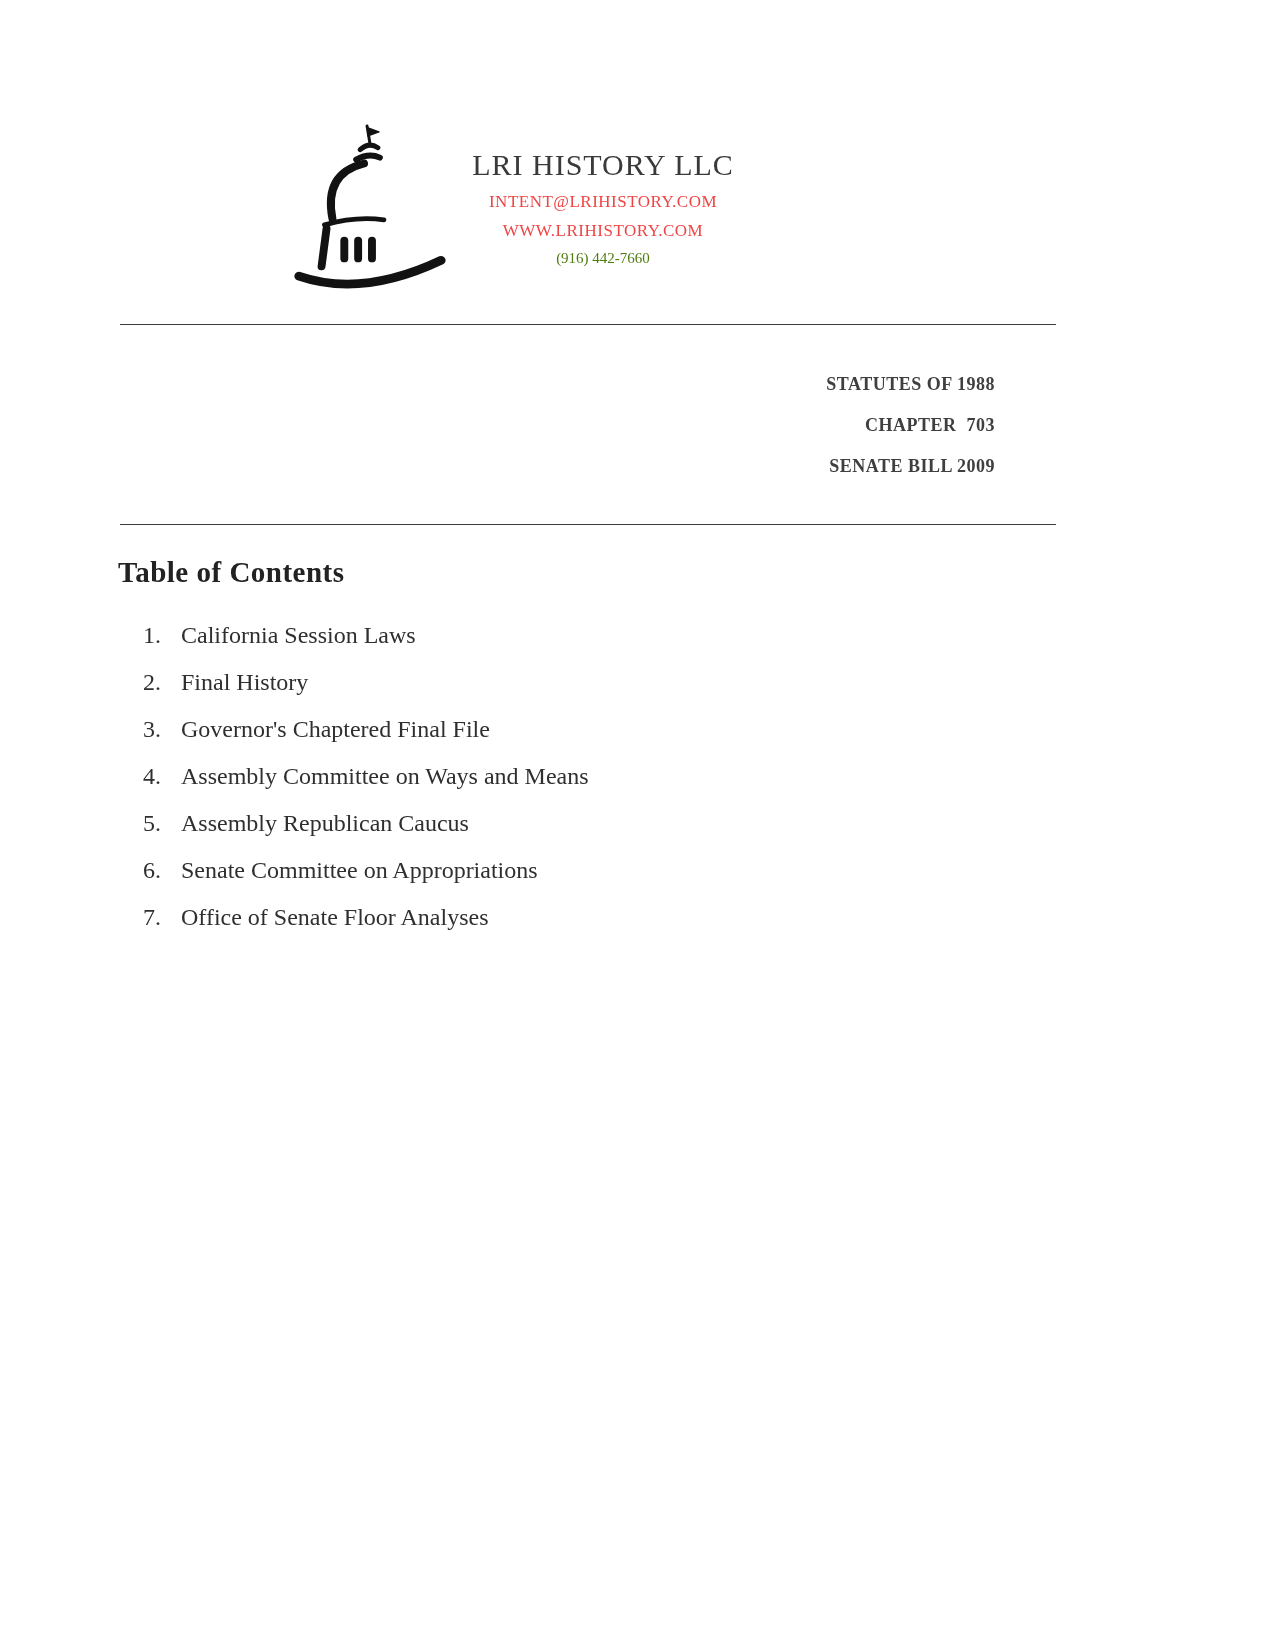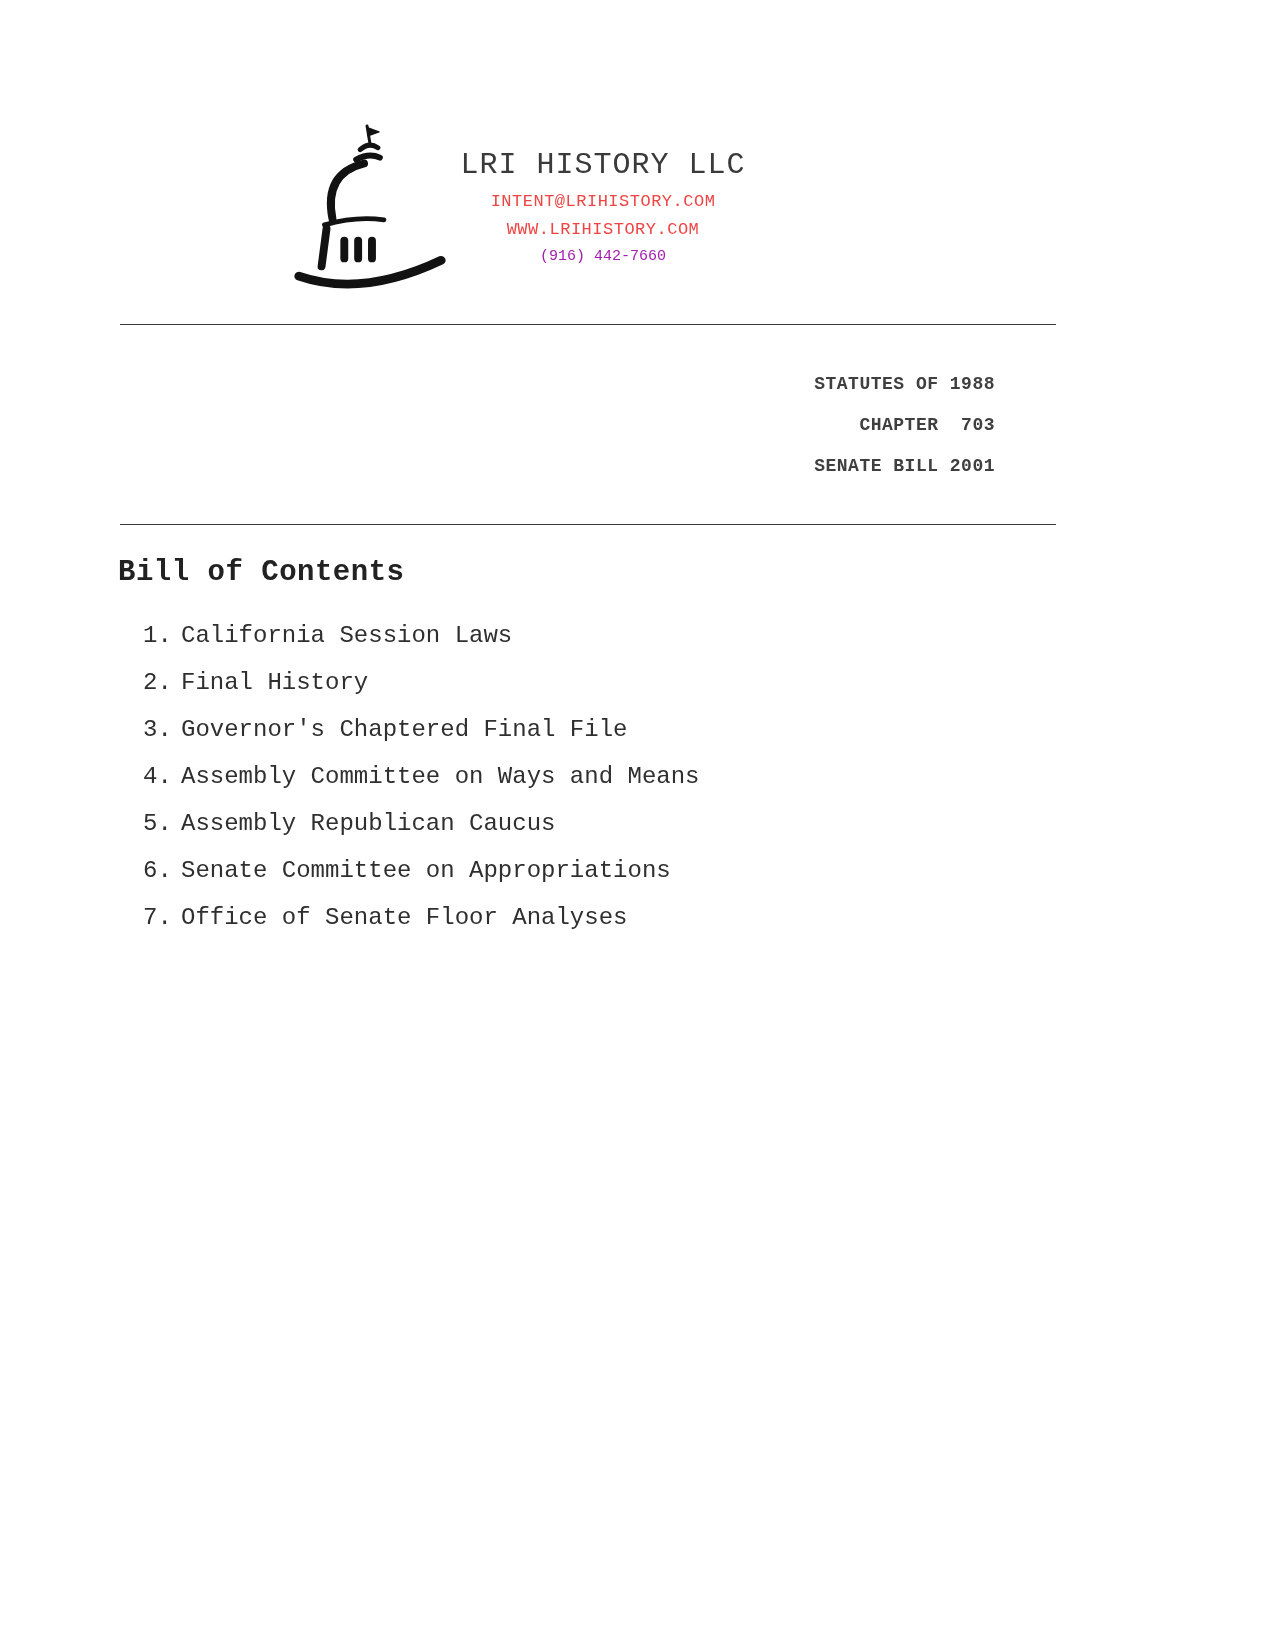--- a/index.html
+++ b/index.html
@@ -5,21 +5,21 @@
   html, body {
     margin: 0;
     padding: 0;
     background: #ffffff;
   }
   .page {
     position: relative;
     width: 1276px;
     height: 1651px;
     background: #ffffff;
-    font-family: Liberation Mono, monospace;
+    font-family: Liberation Serif, serif;
     color: #2e2e2e;
     overflow: hidden;
   }
   
   .logo {
     position: absolute;
     left: 290px;
     top: 122px;
     width: 160px;
     height: 168px;
@@ -43,21 +43,21 @@
   }
   .company-email, .company-website {
     font-size: 17px;
     letter-spacing: 0.5px;
     color: #ef4444;
     margin-bottom: 9px;
     white-space: nowrap;
   }
   .company-phone {
     font-size: 15px;
-    color: #a21caf;
+    color: #4d7c0f;
     white-space: nowrap;
   }
 
   
   .rule {
     position: absolute;
     left: 120px;
     width: 936px;
     border-top: 1.5px solid #3c3c3c;
   }
@@ -149,26 +149,26 @@
     <div class="company-email">INTENT@LRIHISTORY.COM</div>
     <div class="company-website">WWW.LRIHISTORY.COM</div>
     <div class="company-phone">(916) 442-7660</div>
   </div>
 
   <div class="rule rule-1"></div>
 
   <div class="statutes">
     <div>STATUTES OF 1988</div>
     <div>CHAPTER  703</div>
-    <div>SENATE BILL 2001</div>
+    <div>SENATE BILL 2009</div>
   </div>
 
   <div class="rule rule-2"></div>
 
-  <h1 class="toc-heading">Bill of Contents</h1>
+  <h1 class="toc-heading">Table of Contents</h1>
 
   <ol class="toc-list">
     <li class="toc-item">
       <span class="num">1.</span>
       <span class="label">California Session Laws</span>
     </li>
     <li class="toc-item">
       <span class="num">2.</span>
       <span class="label">Final History</span>
     </li>

